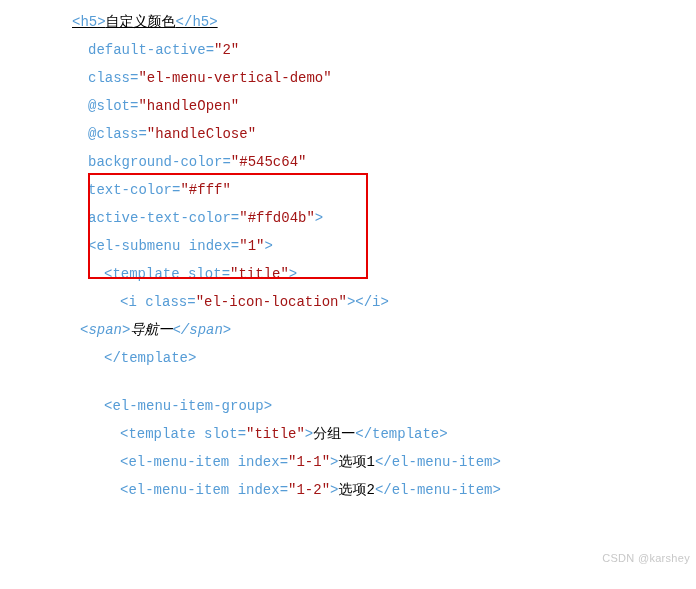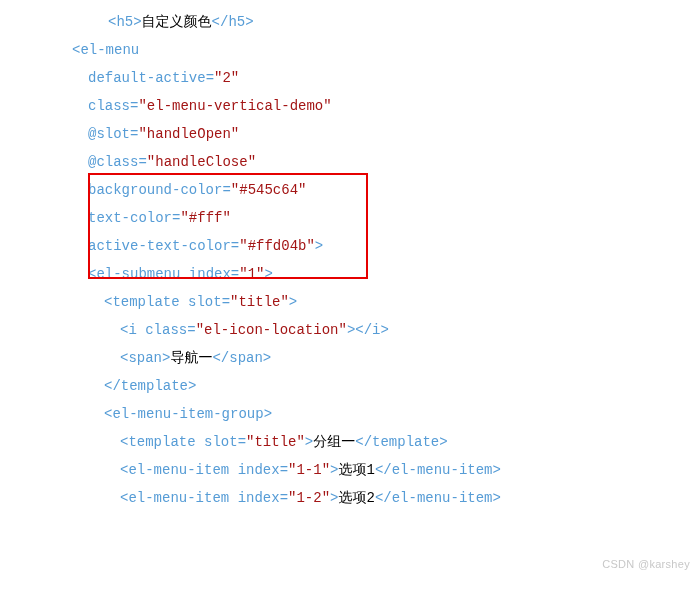--- a/index.html
+++ b/index.html
@@ -35,47 +35,46 @@
       border: 2px solid #e60000;
       top: 173px;
       left: 88px;
       width: 280px;
       height: 106px;
       pointer-events: none;
     }
     .watermark {
       position: absolute;
       right: 6px;
-      bottom: 14px;
+      bottom: 20px;
       font-size: 11px;
       color: #c8c8c8;
       font-family: Arial, sans-serif;
       letter-spacing: 0.3px;
     }
   </style>
 </head>
 <body>
 
 <div class="code-container">
   <div id="code-lines">
-      <div class="line" style="padding-left: 108px;"><span class="tag">&lt;h5&gt;</span><span class="txt">自定义颜色</span><span class="tag">&lt;/h5&gt;</span></div>
-      <div class="line" style="padding-left: 72px;"><span class="tag">&lt;el-menu</span></div>
+      <div class="line" style="padding-left: 72px; text-decoration: underline;"><span class="tag">&lt;h5&gt;</span><span class="txt">自定义颜色</span><span class="tag">&lt;/h5&gt;</span></div>
       <div class="line" style="padding-left: 88px;"><span class="attr">default-active</span><span class="tag">=</span><span class="val">"2"</span></div>
       <div class="line" style="padding-left: 88px;"><span class="attr">class</span><span class="tag">=</span><span class="val">"el-menu-vertical-demo"</span></div>
       <div class="line" style="padding-left: 88px;"><span class="attr">@slot</span><span class="tag">=</span><span class="val">"handleOpen"</span></div>
       <div class="line" style="padding-left: 88px;"><span class="attr">@class</span><span class="tag">=</span><span class="val">"handleClose"</span></div>
       <div class="line" style="padding-left: 88px;"><span class="attr">background-color</span><span class="tag">=</span><span class="val">"#545c64"</span></div>
       <div class="line" style="padding-left: 88px;"><span class="attr">text-color</span><span class="tag">=</span><span class="val">"#fff"</span></div>
       <div class="line" style="padding-left: 88px;"><span class="attr">active-text-color</span><span class="tag">=</span><span class="val">"#ffd04b"</span><span class="tag">&gt;</span></div>
       <div class="line" style="padding-left: 88px;"><span class="tag">&lt;el-submenu </span><span class="attr">index</span><span class="tag">=</span><span class="val">"1"</span><span class="tag">&gt;</span></div>
       <div class="line" style="padding-left: 104px;"><span class="tag">&lt;template </span><span class="attr">slot</span><span class="tag">=</span><span class="val">"title"</span><span class="tag">&gt;</span></div>
       <div class="line" style="padding-left: 120px;"><span class="tag">&lt;i </span><span class="attr">class</span><span class="tag">=</span><span class="val">"el-icon-location"</span><span class="tag">&gt;&lt;/i&gt;</span></div>
-      <div class="line" style="padding-left: 120px;"><span class="tag">&lt;span&gt;</span><span class="txt">导航一</span><span class="tag">&lt;/span&gt;</span></div>
+      <div class="line" style="padding-left: 80px; font-style: italic;"><span class="tag">&lt;span&gt;</span><span class="txt">导航一</span><span class="tag">&lt;/span&gt;</span></div>
       <div class="line" style="padding-left: 104px;"><span class="tag">&lt;/template&gt;</span></div>
-      <div class="line" style="padding-left: 104px;"><span class="tag">&lt;el-menu-item-group&gt;</span></div>
+      <div class="line" style="padding-left: 104px; margin-top: 20px;"><span class="tag">&lt;el-menu-item-group&gt;</span></div>
       <div class="line" style="padding-left: 120px;"><span class="tag">&lt;template </span><span class="attr">slot</span><span class="tag">=</span><span class="val">"title"</span><span class="tag">&gt;</span><span class="txt">分组一</span><span class="tag">&lt;/template&gt;</span></div>
       <div class="line" style="padding-left: 120px;"><span class="tag">&lt;el-menu-item </span><span class="attr">index</span><span class="tag">=</span><span class="val">"1-1"</span><span class="tag">&gt;</span><span class="txt">选项1</span><span class="tag">&lt;/el-menu-item&gt;</span></div>
       <div class="line" style="padding-left: 120px;"><span class="tag">&lt;el-menu-item </span><span class="attr">index</span><span class="tag">=</span><span class="val">"1-2"</span><span class="tag">&gt;</span><span class="txt">选项2</span><span class="tag">&lt;/el-menu-item&gt;</span></div>
     </div>
   <div class="highlight-box"></div>
 </div>
 
 <div class="watermark">CSDN @karshey</div>
 
 </body></html>

